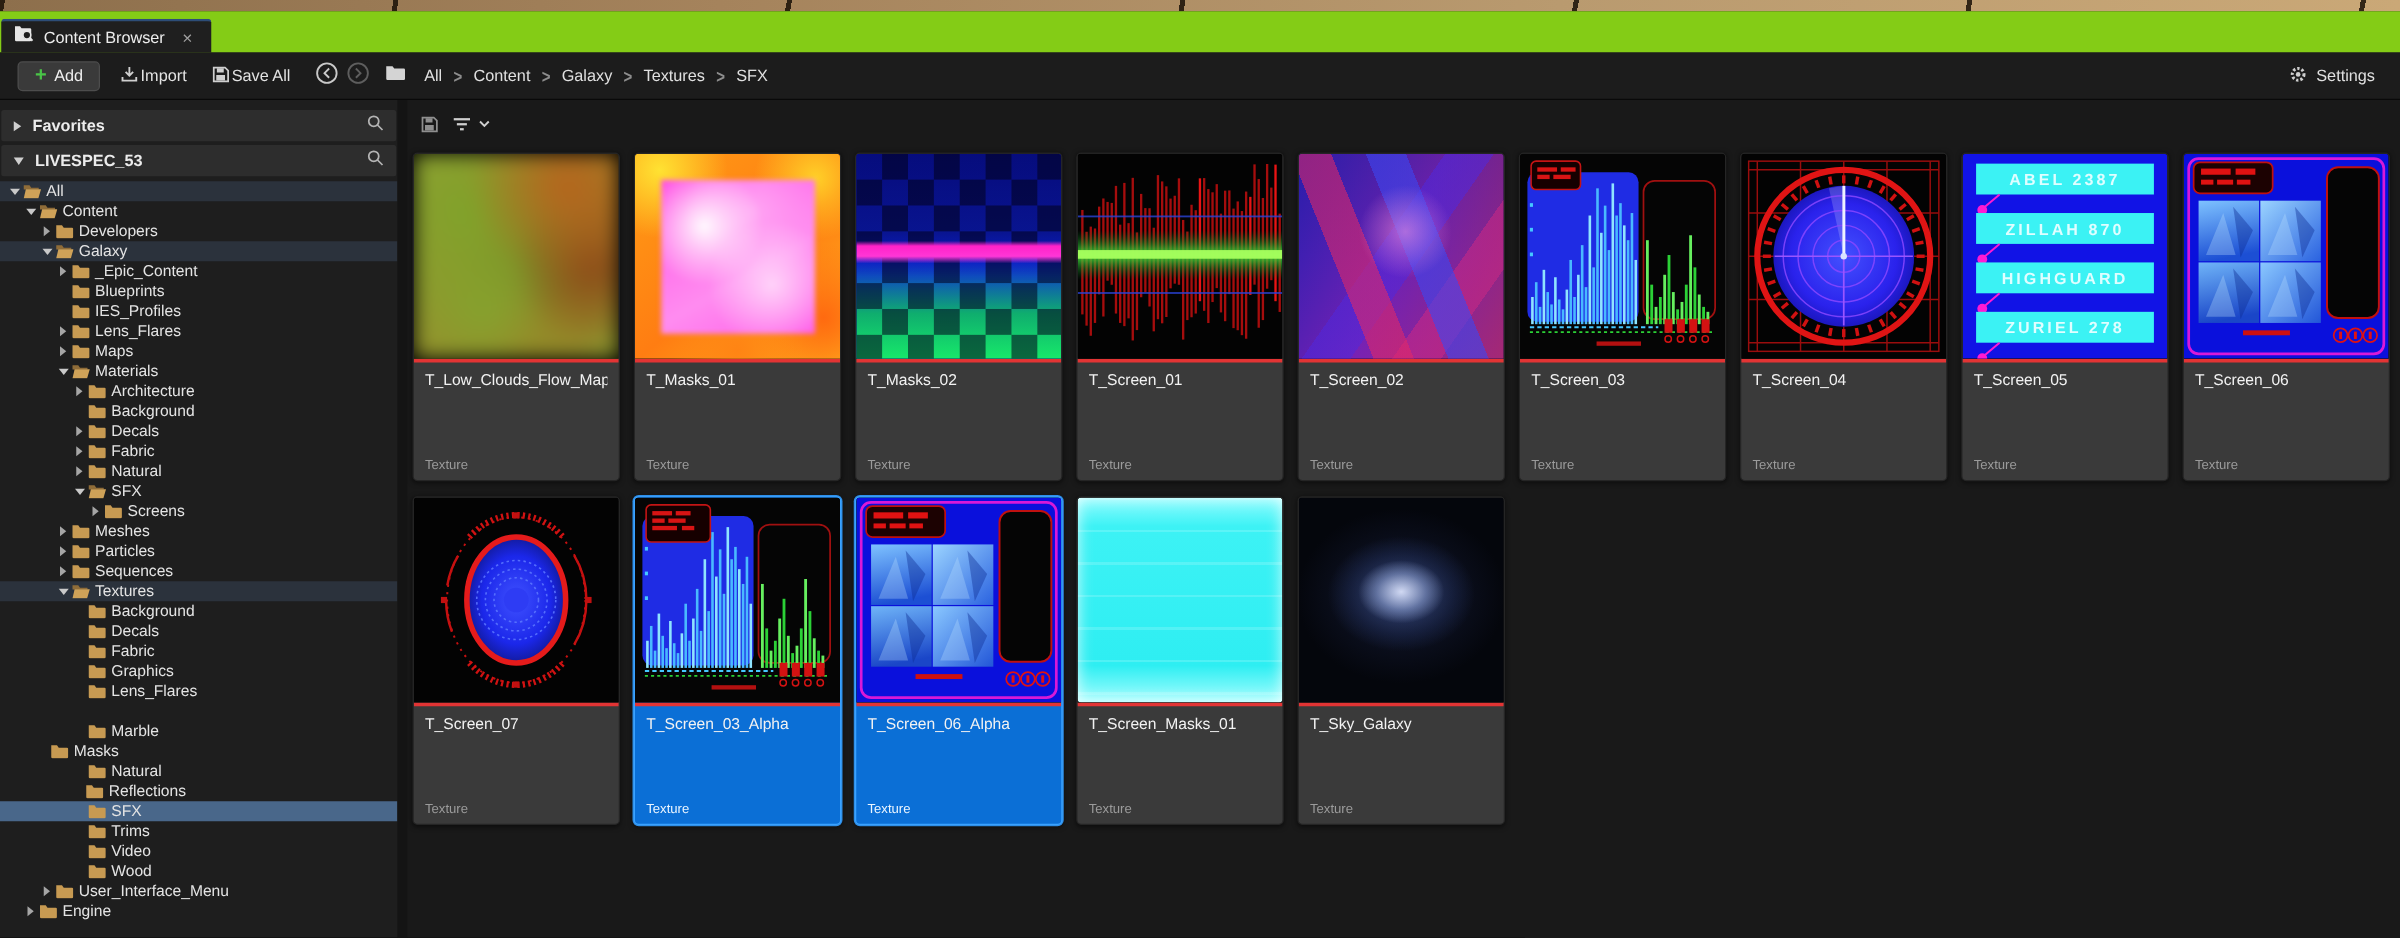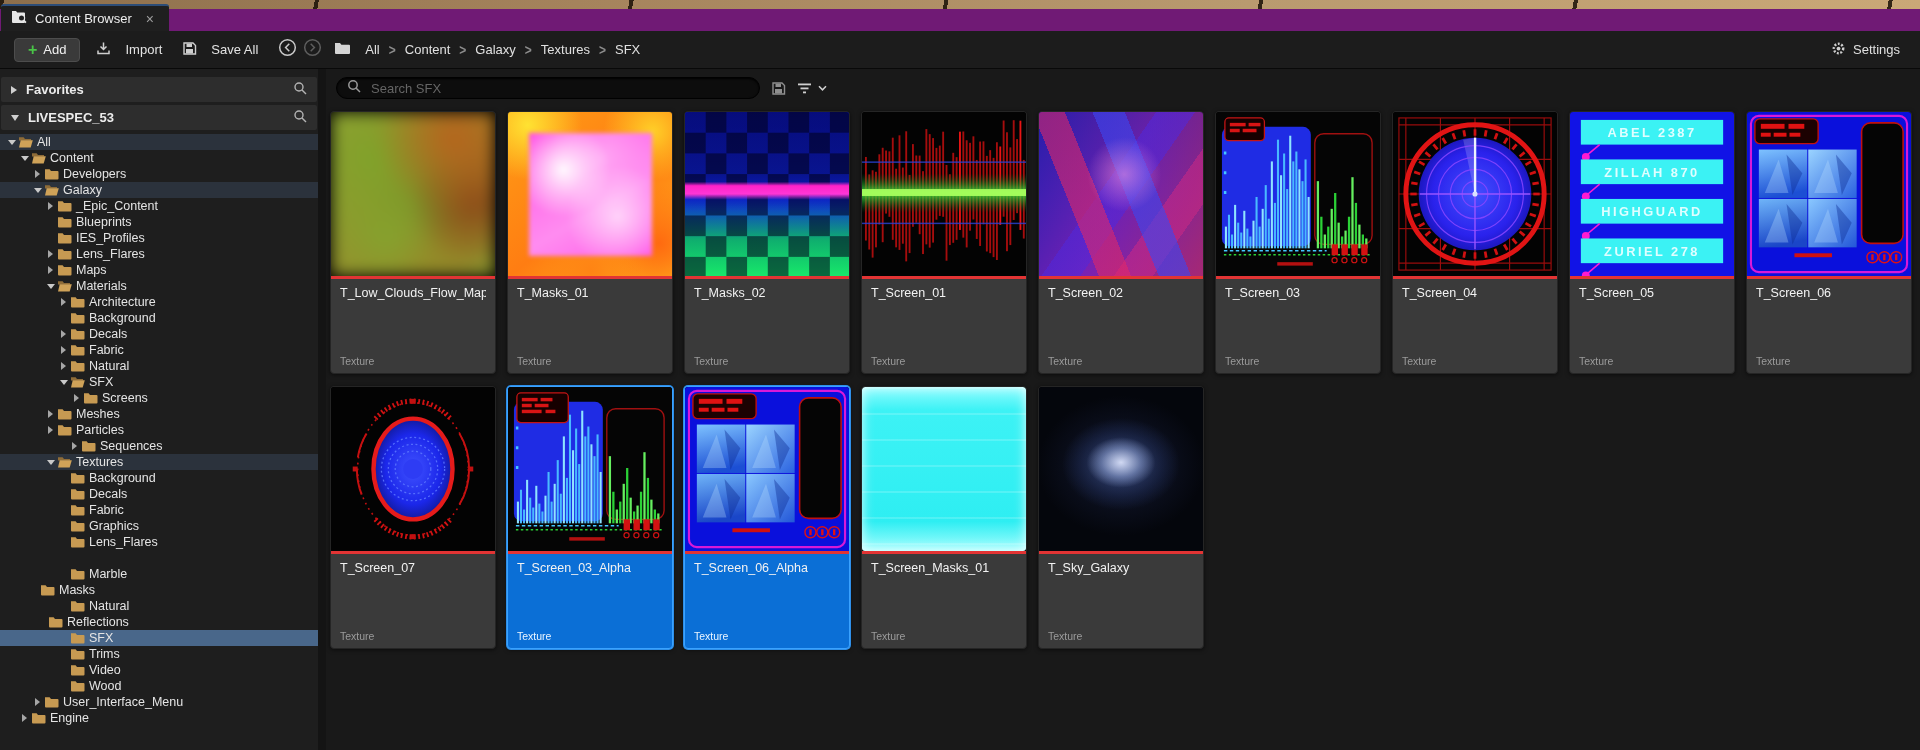--- a/index.html
+++ b/index.html
@@ -6,31 +6,31 @@
   *{box-sizing:border-box;font-family:"Liberation Sans","DejaVu Sans",sans-serif;}
   .app{width:1920px;height:750px;background:#191919;overflow:hidden;display:flex;flex-direction:column;position:relative;}
 
   
   .scene-strip{height:9px;flex:none;
     background:
       repeating-linear-gradient(100deg, rgba(25,16,6,.85) 0 4px, transparent 4px 310px),
       linear-gradient(90deg,#8d6f4c,#a5835c 30%,#b99a6f 65%,#caa877);}
 
   
-  .tabbar{height:22px;flex:none;background:#701a75;display:flex;align-items:flex-end;}
+  .tabbar{height:33px;flex:none;background:#84cc16;display:flex;align-items:flex-end;}
   .tab{height:27px;min-width:168px;background:#1f1f1f;border-top:2px solid #2d4d77;border-radius:3px 3px 0 0;
     margin-left:1px;display:flex;align-items:center;gap:8px;padding:0 10px;}
   .tab-title{color:#ededed;font-size:13px;white-space:nowrap;}
   .tab-close{color:#9f9f9f;font-size:14px;line-height:1;margin-left:6px;cursor:default;}
 
   
   .toolbar{height:38px;flex:none;background:#1c1c1c;border-bottom:1px solid #090909;display:flex;align-items:center;padding:0 14px;gap:12px;}
   .btn-add{display:flex;align-items:center;gap:6px;background:#3a3a3a;border:1px solid #4d4d4d;border-radius:4px;padding:3px 13px;color:#f0f0f0;font-size:13px;}
   .plus{color:#49c447;font-size:16px;font-weight:bold;line-height:1;}
-  .tbtn{display:flex;align-items:center;gap:14px;color:#e3e3e3;font-size:13px;padding:3px 4px;}
+  .tbtn{display:flex;align-items:center;gap:1px;color:#e3e3e3;font-size:13px;padding:3px 4px;}
   .navbtns{display:flex;align-items:center;gap:6px;margin-left:4px;}
   .crumb{display:flex;align-items:center;gap:9px;color:#e0e0e0;font-size:13px;margin-left:2px;}
   .crumb .sep{color:#8d8d8d;font-size:12px;font-weight:bold;transform:scaleY(1.25);}
   .crumb .ci{cursor:default;}
   .spacer{flex:1;}
   .settings{display:flex;align-items:center;gap:7px;color:#e0e0e0;font-size:13px;margin-right:6px;}
 
   
   .content{flex:1;display:flex;min-height:0;}
   .sidebar{width:318px;flex:none;background:#1e1e1e;padding-top:8px;overflow:hidden;}
@@ -378,21 +378,21 @@
   </div>
           <div class="trow" style="padding-left: 45px;">
     <span class="arrow closed"></span>
     <span class="ficon">
               <svg width="15" height="12" viewBox="0 0 15 12">
                 <path d="M1 1.2 h4.6 l1.4 1.9 h6.6 a.9.9 0 0 1 .9.9 v6.5 a1 1 0 0 1-1 1 H2 a1 1 0 0 1-1-1 Z" fill="#c79a52"></path>
               </svg>
             </span>
     <span class="tlabel">Particles</span>
   </div>
-          <div class="trow" style="padding-left: 69px;">
+          <div class="trow" style="padding-left: 45px;">
     <span class="arrow closed"></span>
     <span class="ficon">
               <svg width="15" height="12" viewBox="0 0 15 12">
                 <path d="M1 1.2 h4.6 l1.4 1.9 h6.6 a.9.9 0 0 1 .9.9 v6.5 a1 1 0 0 1-1 1 H2 a1 1 0 0 1-1-1 Z" fill="#c79a52"></path>
               </svg>
             </span>
     <span class="tlabel">Sequences</span>
   </div>
           <div class="trow hl" style="padding-left: 45px;">
     <span class="arrow open"></span>
@@ -469,21 +469,21 @@
   </div>
           <div class="trow" style="padding-left: 58px;">
     <span class="arrow"></span>
     <span class="ficon">
               <svg width="15" height="12" viewBox="0 0 15 12">
                 <path d="M1 1.2 h4.6 l1.4 1.9 h6.6 a.9.9 0 0 1 .9.9 v6.5 a1 1 0 0 1-1 1 H2 a1 1 0 0 1-1-1 Z" fill="#c79a52"></path>
               </svg>
             </span>
     <span class="tlabel">Natural</span>
   </div>
-          <div class="trow" style="padding-left: 36px;">
+          <div class="trow" style="padding-left: 56px;">
     <span class="arrow"></span>
     <span class="ficon">
               <svg width="15" height="12" viewBox="0 0 15 12">
                 <path d="M1 1.2 h4.6 l1.4 1.9 h6.6 a.9.9 0 0 1 .9.9 v6.5 a1 1 0 0 1-1 1 H2 a1 1 0 0 1-1-1 Z" fill="#c79a52"></path>
               </svg>
             </span>
     <span class="tlabel">Reflections</span>
   </div>
           <div class="trow selected" style="padding-left: 58px;">
     <span class="arrow"></span>
@@ -539,27 +539,20 @@
             </span>
     <span class="tlabel">Engine</span>
   </div>
         </div>
     </aside>
 
     <div class="vdiv"></div>
 
     <main class="main">
       <div class="searchrow">
-        <div class="pill">
-          <span><svg width="14" height="14" viewBox="0 0 14 14">
-                <circle cx="6" cy="6" r="4.2" fill="none" stroke="#9a9a9a" stroke-width="1.5"></circle>
-                <line x1="9.2" y1="9.2" x2="13" y2="13" stroke="#9a9a9a" stroke-width="1.5"></line>
-              </svg></span>
-          <input placeholder="Search SFX" style="">
-        </div>
         <span class="srbtn">
             <svg width="15" height="15" viewBox="0 0 15 15">
               <path d="M2 2 h9 l2.5 2.5 V13 H2 Z" fill="none" stroke="#8f8f8f" stroke-width="1.4"></path>
               <rect x="4.5" y="2.6" width="5.5" height="3.4" fill="#8f8f8f"></rect>
               <rect x="4" y="8" width="7" height="4.4" fill="#8f8f8f"></rect>
             </svg>
           </span>
         <span class="srbtn">
           <svg width="17" height="13" viewBox="0 0 17 13">
               <rect x="1" y="1.5" width="13" height="1.8" fill="#cfcfcf"></rect>

